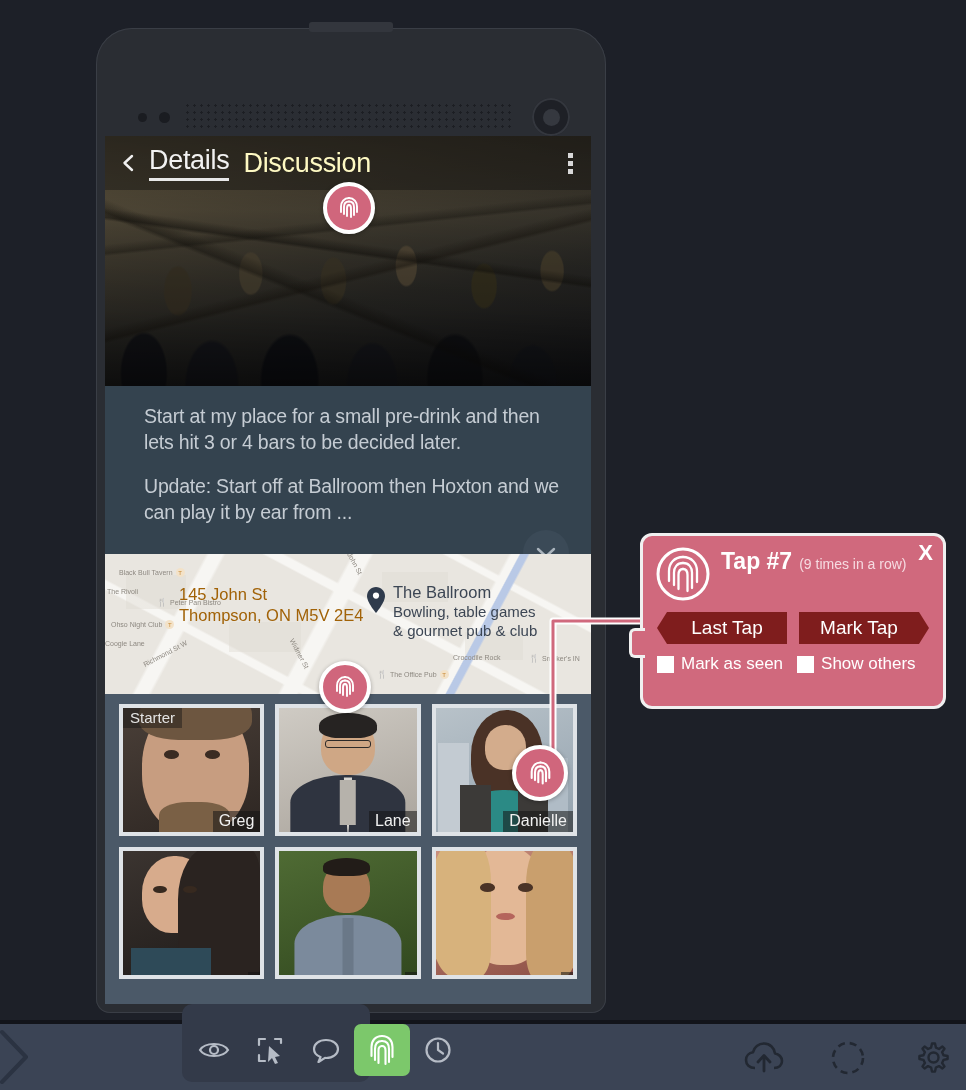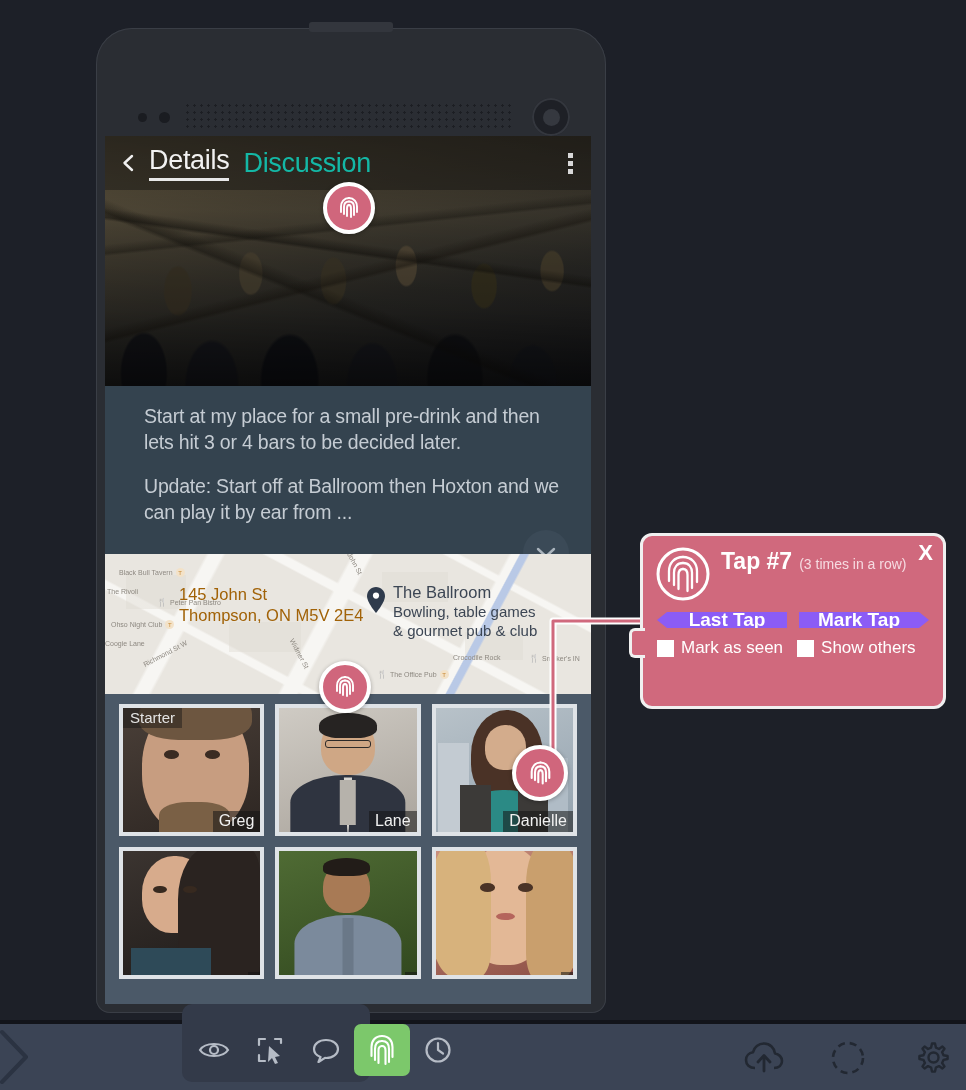--- a/index.html
+++ b/index.html
@@ -77,21 +77,21 @@
   #hero .vignette { position:absolute; inset:0;
     background: linear-gradient(to bottom, rgba(0,0,0,.42) 0%, rgba(0,0,0,.05) 30%, rgba(0,0,0,.25) 70%, rgba(0,0,0,.62) 100%); }
 
   
   #appbar { position: absolute; left:0; top:0; width: 486px; height: 54px; display: flex; align-items: center;
     background: rgba(14,14,16,.40); padding: 0 14px; }
   #back-chevron { width: 20px; height: 20px; flex: none; margin-right: 10px; }
   #back-chevron svg { display:block; }
   #tab-details { color: #f2f2f2; font-size: 27px; letter-spacing: -.3px; padding-bottom: 2px;
     border-bottom: 3px solid #e8e8e8; }
-  #tab-discussion { color: #14b8a6; font-size: 27px; letter-spacing: -.3px; margin-left: 14px; }
+  #tab-discussion { color: #fef9c3; font-size: 27px; letter-spacing: -.3px; margin-left: 14px; }
   #overflow-menu { margin-left: auto; display: flex; flex-direction: column; gap: 3px; padding: 4px; }
   #overflow-menu i { width: 5px; height: 5px; background: #d8d8d8; display: block; }
 
   
   #hero-footer { position: absolute; left: 0; bottom: 8px; width: 486px; height: 62px; }
   #date-badge { position: absolute; left: 16px; bottom: 0; width: 58px; height: 58px;
     background: #2b3a4c; border-radius: 3px; display: flex; flex-direction: column;
     align-items: center; justify-content: center; color: #e7eaee; }
   #date-badge .dow { font-size: 14px; letter-spacing: .5px; }
   #date-badge .time { font-size: 21px; margin-top: 1px; }
@@ -175,22 +175,22 @@
   #popup-head { display: flex; align-items: flex-start; padding: 10px 12px 0 12px; }
   #popup-fp { width: 56px; height: 56px; flex: none; margin-right: 10px; }
   #popup-titles { padding-top: 2px; text-align: center; }
   #tap-line { display: flex; align-items: baseline; gap: 7px; }
   #tap-number { color: #fff; font-size: 23px; font-weight: bold; }
   #tap-repeat { color: #f6dbe1; font-size: 14px; }
   #tap-person { color: #fff; font-size: 23px; font-weight: bold; line-height: 1.12; margin-top: 1px; }
   #close-x { position: absolute; right: 10px; top: 6px; color: #fff; font-size: 22px;
     font-weight: bold; line-height: 1; }
   #popup-btns { display: flex; gap: 12px; padding: 10px 14px 0 14px; }
-  .tapbtn { position: relative; height: 16px; background: #8b5cf6; color: #fff; font-size: 19px;
-    font-weight: bold; display: flex; align-items: center; justify-content: center; flex: 1; }
+  .tapbtn { position: relative; height: 32px; background: #7f1d1d; color: #fff; font-size: 19px;
+    font-weight: normal; display: flex; align-items: center; justify-content: center; flex: 1; }
   .tapbtn.prev { clip-path: polygon(10px 0, 100% 0, 100% 100%, 10px 100%, 0 50%); padding-left: 10px; }
   .tapbtn.next { clip-path: polygon(0 0, calc(100% - 10px) 0, 100% 50%, calc(100% - 10px) 100%, 0 100%); padding-right: 10px; }
   #popup-checks { display: flex; gap: 14px; padding: 10px 14px 0 14px; align-items: center; }
   .chk { display: flex; align-items: center; gap: 7px; color: #fff; font-size: 17px; }
   .chk .box { width: 17px; height: 17px; background: #fff; flex: none; }
 
   
   #bottom-strip { position: absolute; left: 0; bottom: 0; width: 966px; height: 66px; background: #3b4455; }
   #bottom-strip-top { position: absolute; left: 0; bottom: 66px; width: 966px; height: 4px; background: #12141a; }
   #left-chevron { position: absolute; left: 0; bottom: 0; width: 34px; height: 66px; }
@@ -464,21 +464,21 @@
             <path d="M28 23 C24.5 23 23.5 26 23.5 29 L23.5 43"></path>
             <path d="M28 23 C31.5 23 32.5 26 32.5 29 L32.5 45"></path>
             <path d="M28 17 C34 17 37 21.5 37 26.5 L37 42"></path>
             <path d="M28 11 C37 11 42 17.5 42 25 L42 36"></path>
           </g>
         </svg>
       </div>
       <div id="popup-titles">
         <div id="tap-line">
           <span id="tap-number">Tap #7</span>
-          <span id="tap-repeat">(3 times in a row)</span>
+          <span id="tap-repeat">(9 times in a row)</span>
         </div>
       </div>
     </div>
     <div id="popup-btns">
       <div class="tapbtn prev">Last Tap</div>
       <div class="tapbtn next">Mark Tap</div>
     </div>
     <div id="popup-checks">
       <label class="chk">
         <span class="box"></span>

